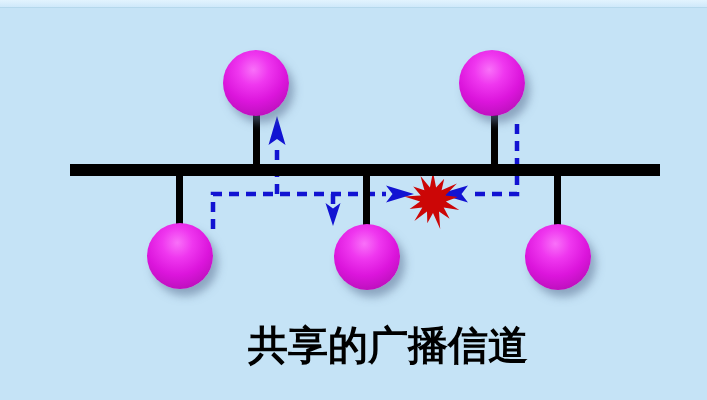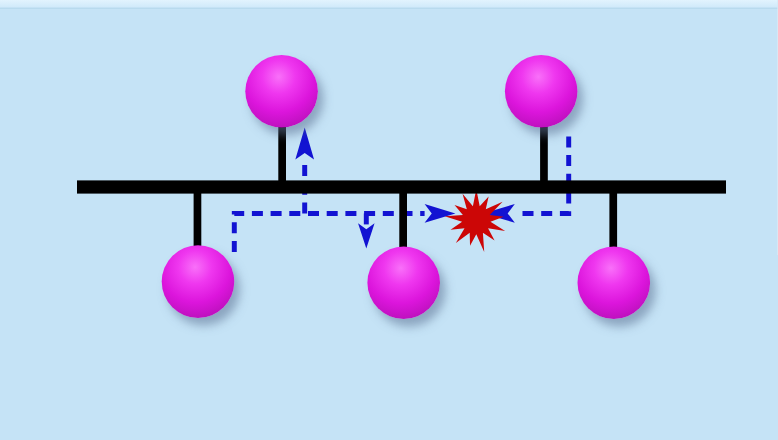--- a/index.html
+++ b/index.html
@@ -60,14 +60,15 @@
     <rect class="stub" x="363" y="172" width="7" height="56"></rect>
     <rect class="stub" x="554" y="172" width="7" height="56"></rect>
   </svg>
 
   <div class="sphere" style="left:223px;top:50px"></div>
   <div class="sphere" style="left:459px;top:50px"></div>
   <div class="sphere" style="left:147px;top:223px"></div>
   <div class="sphere" style="left:334px;top:224px"></div>
   <div class="sphere" style="left:525px;top:224px"></div>
 
+  <div class="caption">共享的广播信道</div>
 
 </div>
 
 </body></html>

